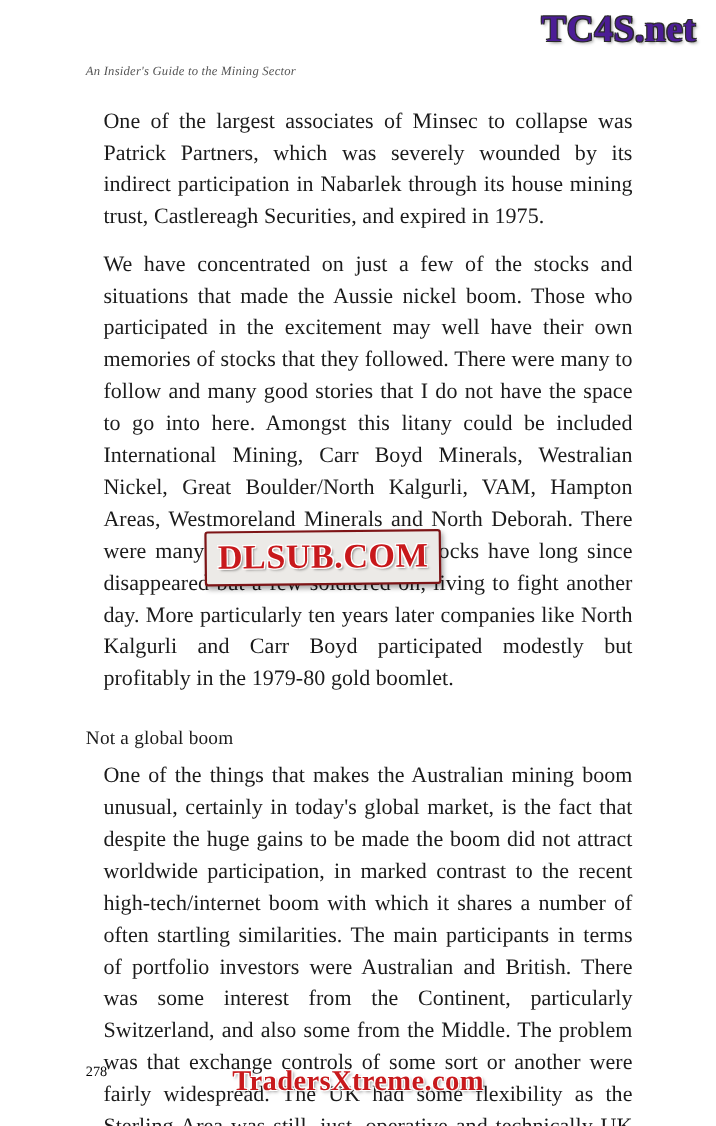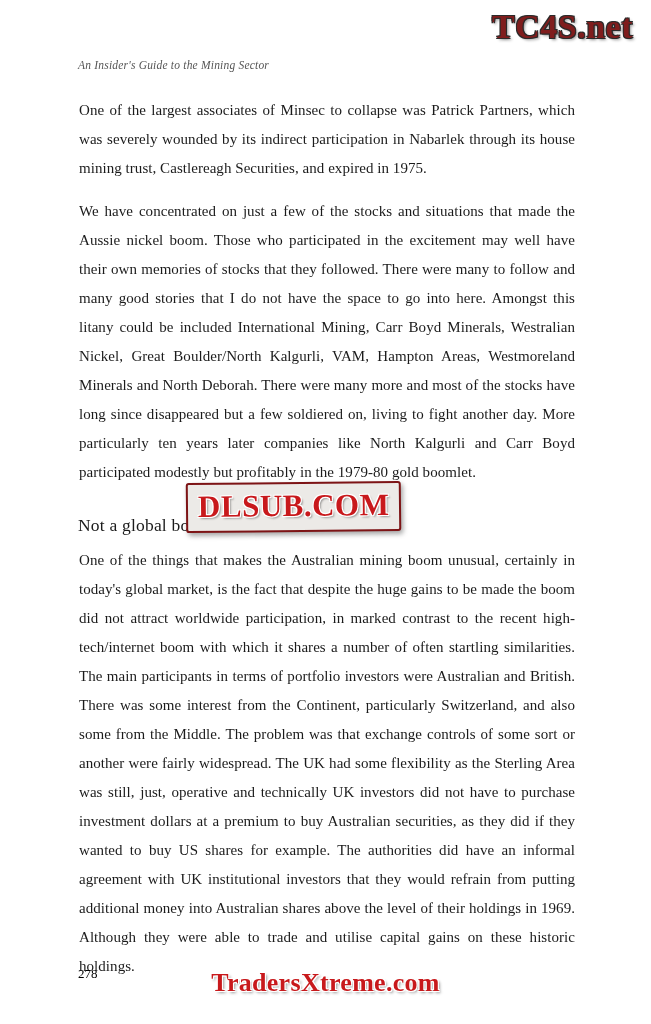--- a/index.html
+++ b/index.html
@@ -23,21 +23,21 @@
 
   
   .wm-top {
     position: absolute;
     top: 8px;
     right: 18px;
     font-family: "Liberation Serif", serif;
     font-size: 34px;
     font-weight: bold;
     letter-spacing: 0.5px;
-    color: #7f1d1d;
+    color: #4c1d95;
     text-shadow:
       -1px -1px 0 #2b2b2b,
        1px -1px 0 #2b2b2b,
       -1px  1px 0 #2b2b2b,
        1px  1px 0 #2b2b2b,
        2px  2px 3px rgba(0,0,0,0.45);
   }
 
   
   .running-head {
@@ -53,22 +53,22 @@
   }
 
   
   .content {
     position: absolute;
     top: 96px;
     left: 78px;
     width: 497px;
   }
   .content p {
-    margin: 0 0 16px 1px;
-    font-size: 15px;
+    margin: 0 0 16px 16px;
+    font-size: 20px;
     line-height: 29px;
     text-align: justify;
     text-justify: inter-word;
     color: #1b1b1b;
     letter-spacing: 0.05px;
   }
   .content p.tight {
     margin-bottom: 14px;
   }
   h2.section-heading {

